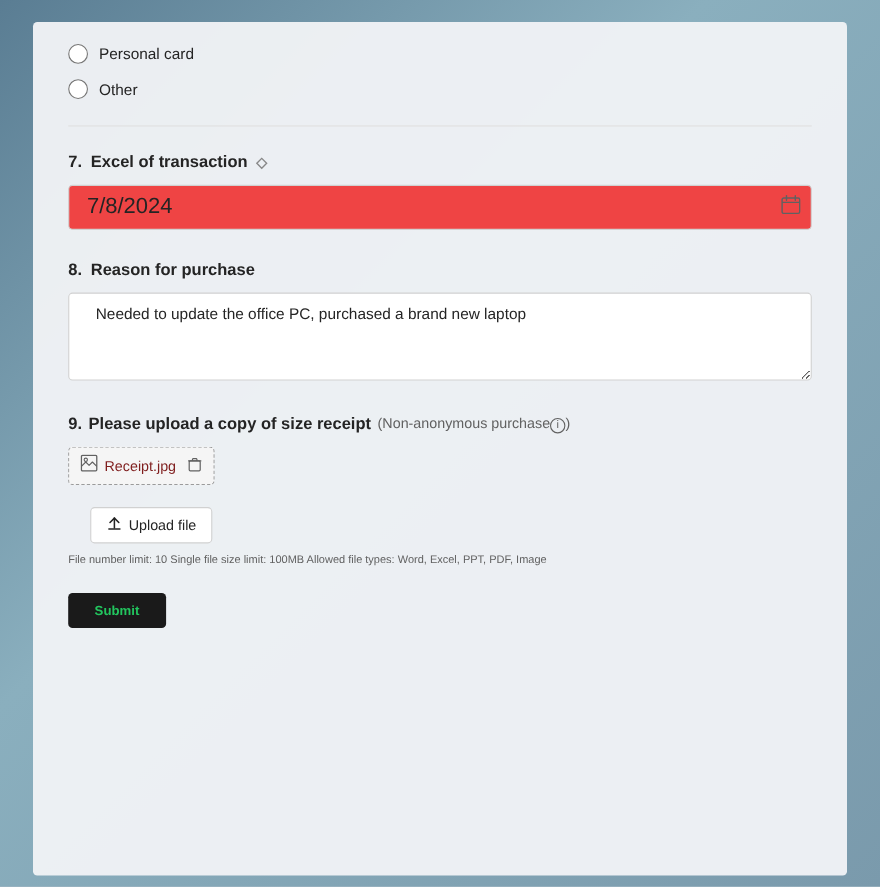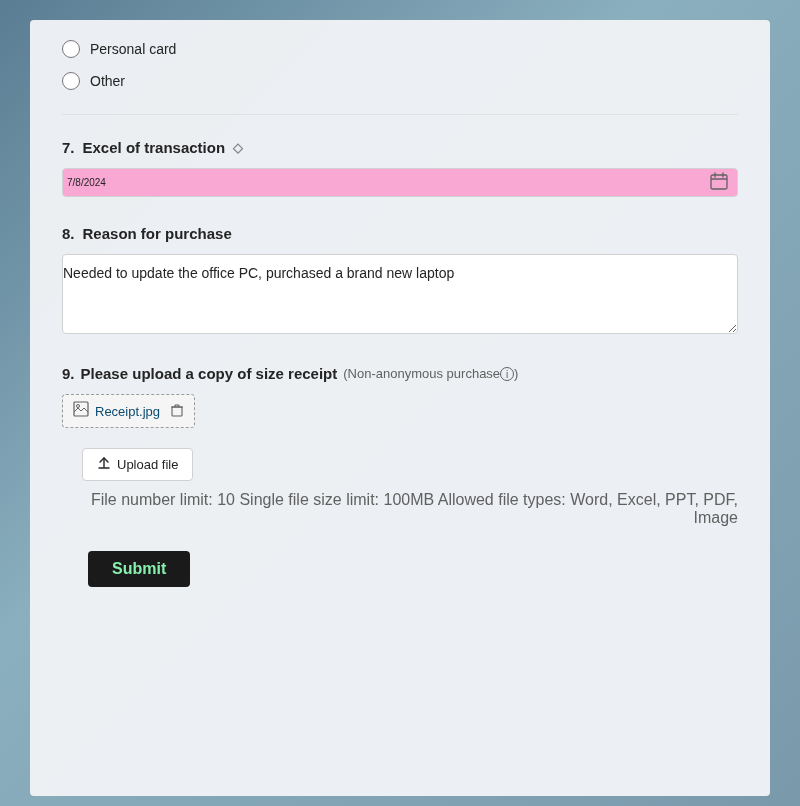--- a/index.html
+++ b/index.html
@@ -94,43 +94,43 @@
 
     
     .date-input-wrapper {
       position: relative;
       display: flex;
       align-items: center;
     }
 
     .date-input {
       width: 100%;
-      padding: 8px 40px 8px 4px;
+      padding: 8px 40px 8px 16px;
       border: 1px solid #d1d1d1;
       border-radius: 4px;
-      background: #f9a8d4;
-      font-size: 10px;
+      background: #ef4444;
+      font-size: 20px;
       color: #242424;
       outline: none;
       cursor: text;
     }
 
     .calendar-icon {
       position: absolute;
       right: 10px;
       color: #616161;
       font-size: 16px;
       pointer-events: none;
     }
 
     
     .reason-textarea {
       width: 100%;
       min-height: 80px;
-      padding: 10px 0;
+      padding: 10px 24px;
       border: 1px solid #d1d1d1;
       border-radius: 4px;
       background: #ffffff;
       font-size: 14px;
       color: #242424;
       resize: vertical;
       font-family: inherit;
       outline: none;
     }
 
@@ -181,21 +181,21 @@
       cursor: pointer;
     }
 
     .file-icon {
       color: #616161;
       font-size: 16px;
     }
 
     .file-name {
       font-size: 13px;
-      color: #0c4a6e;
+      color: #7f1d1d;
     }
 
     .delete-icon {
       color: #616161;
       font-size: 14px;
       cursor: pointer;
       margin-left: 4px;
     }
 
     .upload-btn {
@@ -213,24 +213,23 @@
       margin-bottom: 10px;
       margin-left: 20px;
     }
 
     .upload-arrow {
       font-size: 14px;
       color: #242424;
     }
 
     .file-info {
-      font-size: 16px;
+      font-size: 10px;
       color: #616161;
       display: block;
-      text-align: right;
     }
 
     
     .email-checkbox-row {
       display: flex;
       align-items: center;
       gap: 10px;
       margin-bottom: 20px;
     }
 
@@ -242,28 +241,27 @@
 
     .email-label {
       font-size: 14px;
       color: #242424;
     }
 
     
     .submit-btn {
       padding: 9px 24px;
       background: #1a1a1a;
-      color: #86efac;
+      color: #22c55e;
       border: none;
       border-radius: 4px;
-      font-size: 16px;
+      font-size: 12px;
       font-weight: 600;
       cursor: pointer;
       font-family: inherit;
-      margin-left: 26px;
     }
 
     .divider {
       border: none;
       border-top: 1px solid #e0e0e0;
       margin-bottom: 24px;
     }
   </style>
 </head>
 <body>

